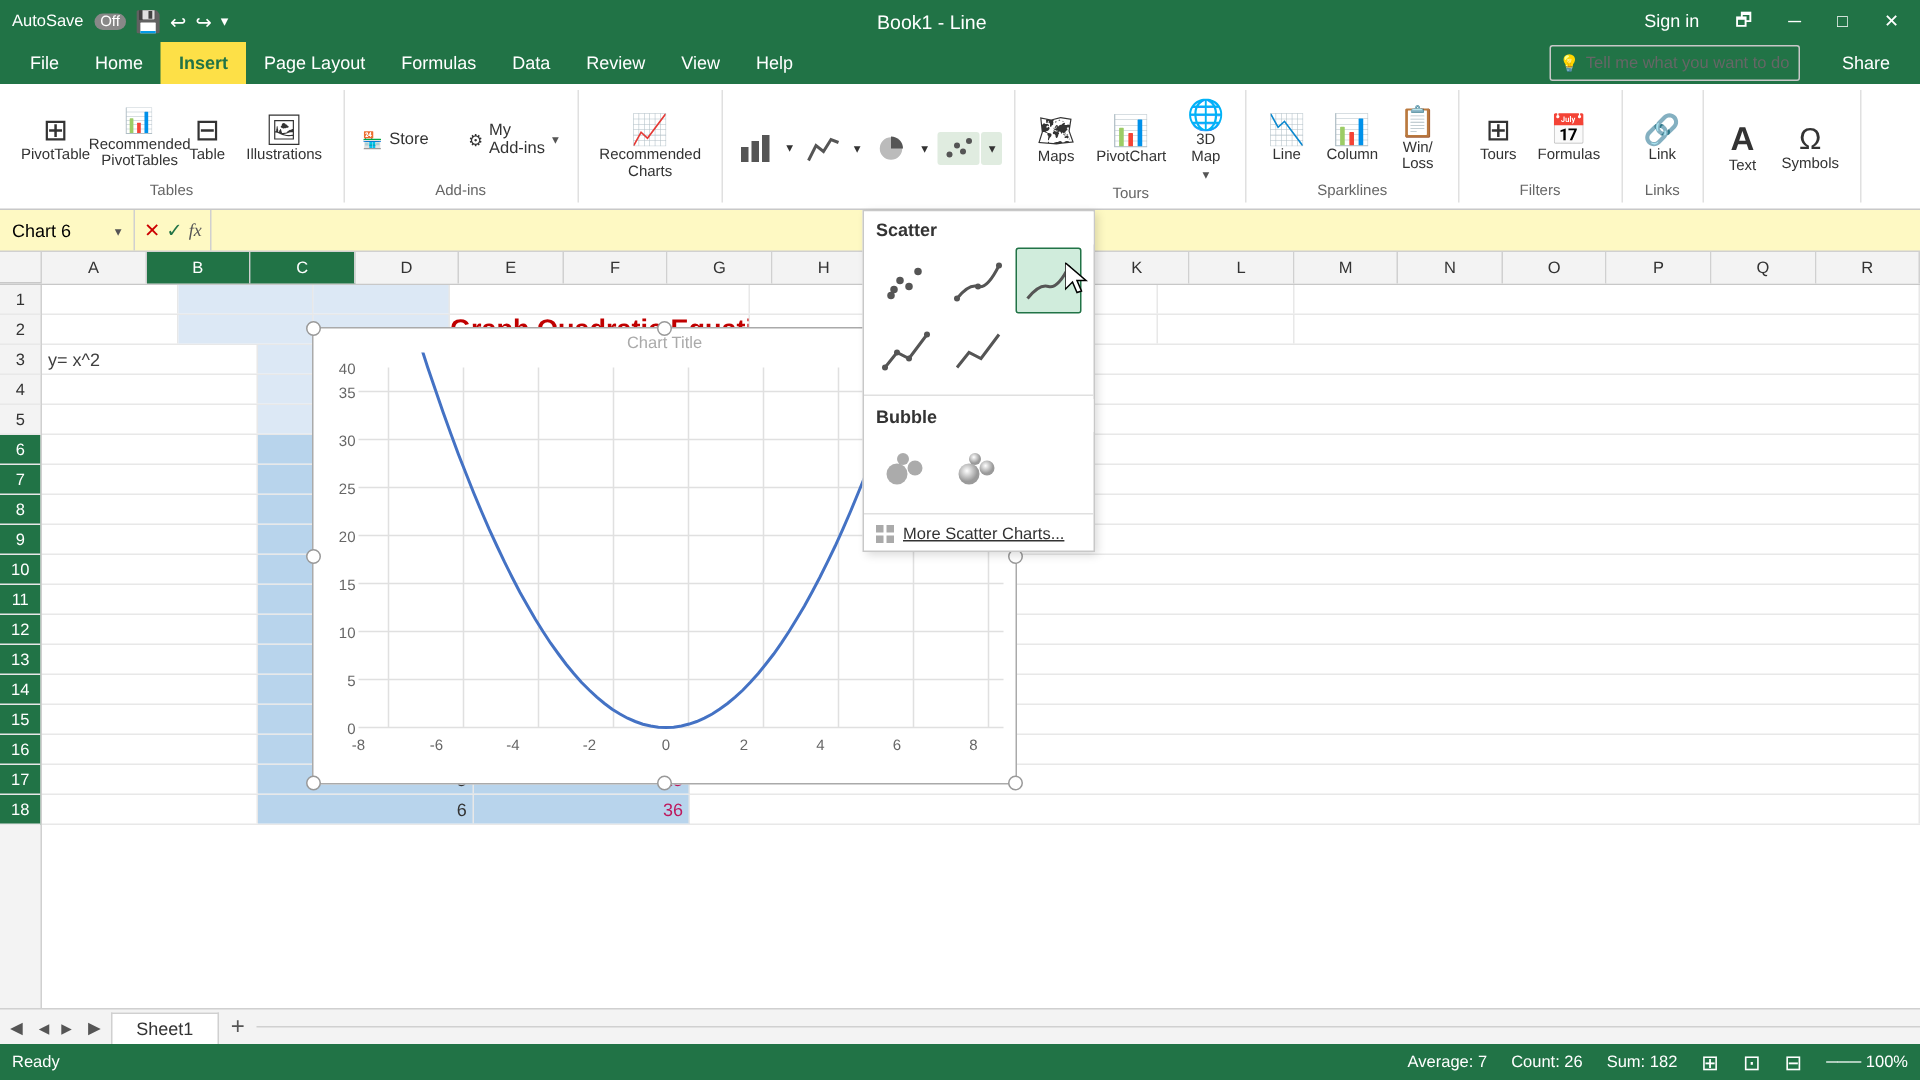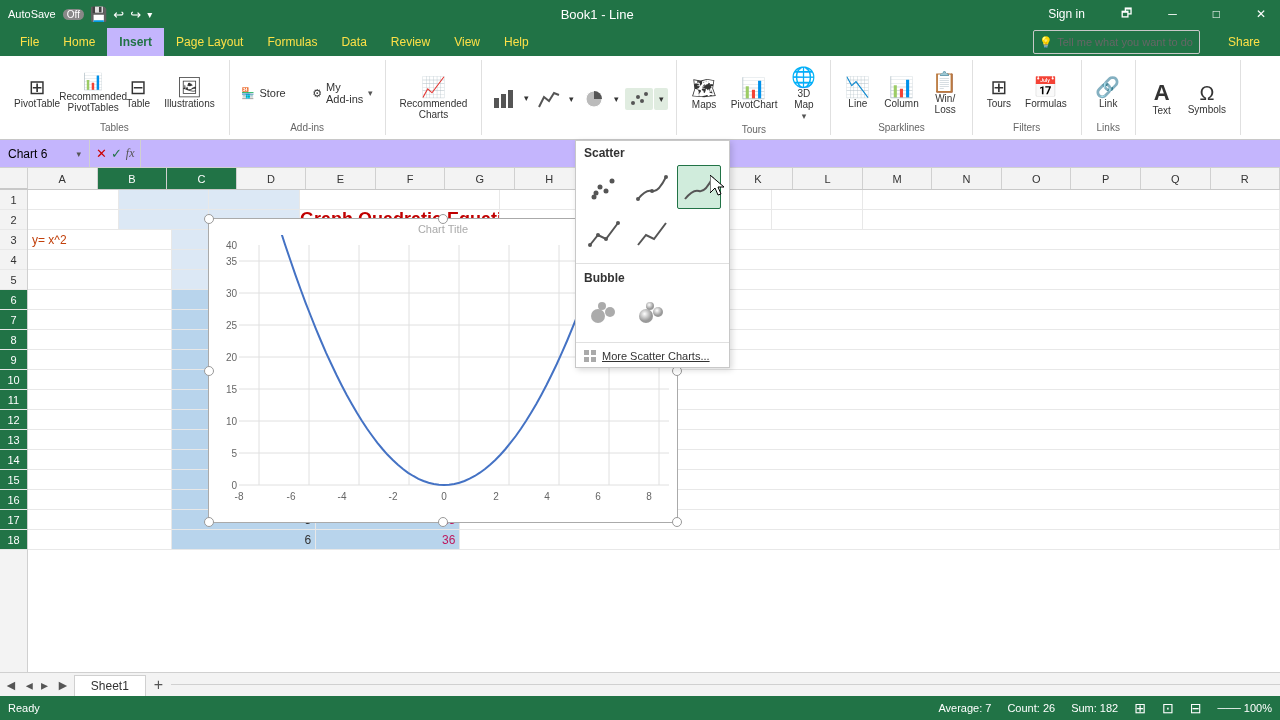--- a/index.html
+++ b/index.html
@@ -11,42 +11,42 @@
       color: white;
       height: 28px;
       display: flex;
       align-items: center;
       justify-content: space-between;
       padding: 0 8px;
       font-size: 12px;
     }
     #titlebar-left { display: flex; align-items: center; gap: 6px; }
     #titlebar-center { flex: 1; text-align: center; font-size: 13px; }
-    #titlebar-right { display: flex; align-items: center; gap: 24px; }
+    #titlebar-right { display: flex; align-items: center; gap: 12px; }
     .title-btn { color: white; font-size: 12px; cursor: pointer; padding: 2px 6px; }
 
     
     #ribbon-tabs {
       background: #217346;
       display: flex;
       align-items: flex-end;
       padding: 0 8px;
       height: 28px;
     }
     .ribbon-tab {
-      color: #fde047;
+      color: #ffffff;
       font-size: 12px;
       padding: 4px 12px;
       cursor: pointer;
       height: 28px;
       display: flex;
       align-items: center;
     }
     .ribbon-tab.active {
-      background: #c4b5fd;
+      background: #fde047;
       color: #217346;
       font-weight: 600;
     }
 
     
     #ribbon {
       background: #fff;
       border-bottom: 1px solid #c8c8c8;
       display: flex;
       align-items: stretch;
@@ -118,21 +118,21 @@
       gap: 4px;
       cursor: text;
     }
 
     
     #formulabar {
       display: flex;
       align-items: center;
       border-bottom: 1px solid #d0d0d0;
       height: 28px;
-      background: #c4b5fd;
+      background: #fef9c3;
     }
     #cell-ref {
       width: 90px;
       border-right: 1px solid #d0d0d0;
       padding: 0 8px;
       font-size: 12px;
       height: 100%;
       display: flex;
       align-items: center;
       justify-content: space-between;
@@ -694,21 +694,21 @@
               <span style="color:#c00000;font-size:18px;font-weight:600;white-space:nowrap;overflow:visible;position:absolute;left:0px;top:-1px;">Graph Quadratic Equation using Excel</span>
             </div>
           <div class="cell"></div>
           <div class="cell"></div>
           <div class="cell"></div>
           <div class="cell"></div>
           <div class="cell" style="flex:5;"></div>
         </div>
 
         <div class="grid-row">
-          <div class="cell" style="color:#c2410c;font-size:12px;">y= x^2</div>
+          <div class="cell" style="color:#404040;font-size:12px;">y= x^2</div>
           <div class="cell col-b"></div>
           <div class="cell col-c"></div>
           <div class="cell" style="flex:6;"></div>
         </div>
 
         <div class="grid-row">
           <div class="cell"></div>
           <div class="cell col-b"></div>
           <div class="cell col-c"></div>
           <div class="cell" style="flex:6;"></div>

